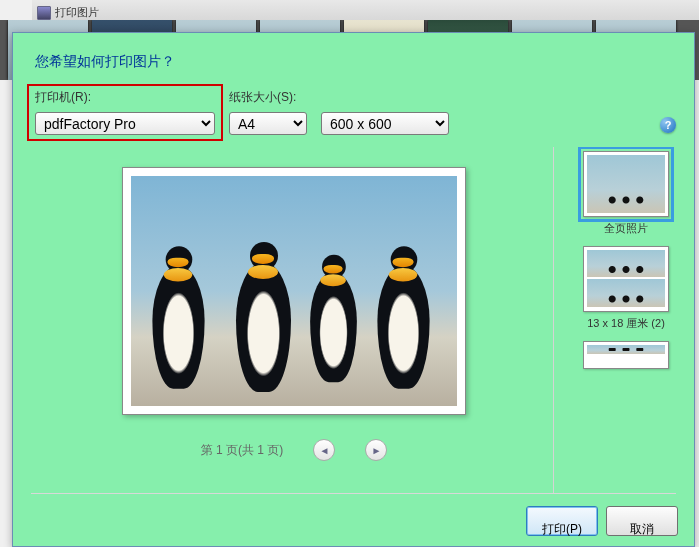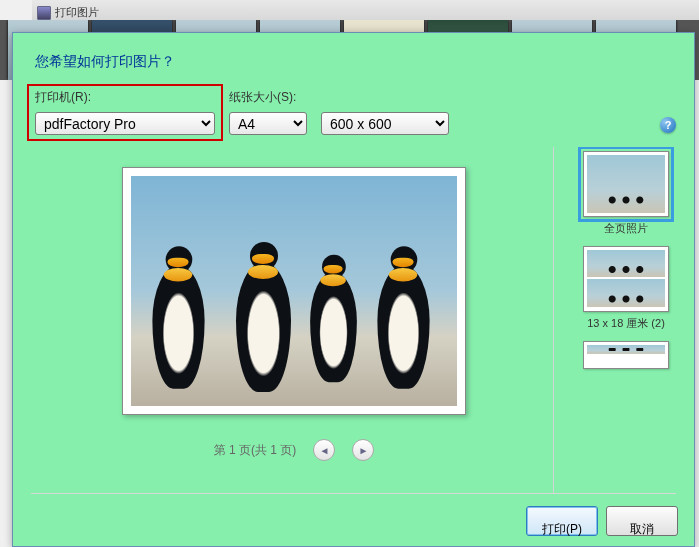--- a/index.html
+++ b/index.html
@@ -180,21 +180,21 @@
   }
   .p1{left:20px; transform:scale(.95);}
   .p2{left:105px;}
   .p3{left:175px; transform:scale(.85);}
   .p4{left:245px; transform:scale(.95);}
 
   .pager {
     margin-top: 24px;
     display: flex;
     align-items: center;
-    gap: 17px;
+    gap: 30px;
     color: #666;
     font-size: 12px;
   }
   .nav-btn {
     width: 20px;
     height: 20px;
     border: 1px solid #aaa;
     border-radius: 50%;
     background: linear-gradient(#fff,#e4e4e4);
     display: flex;

